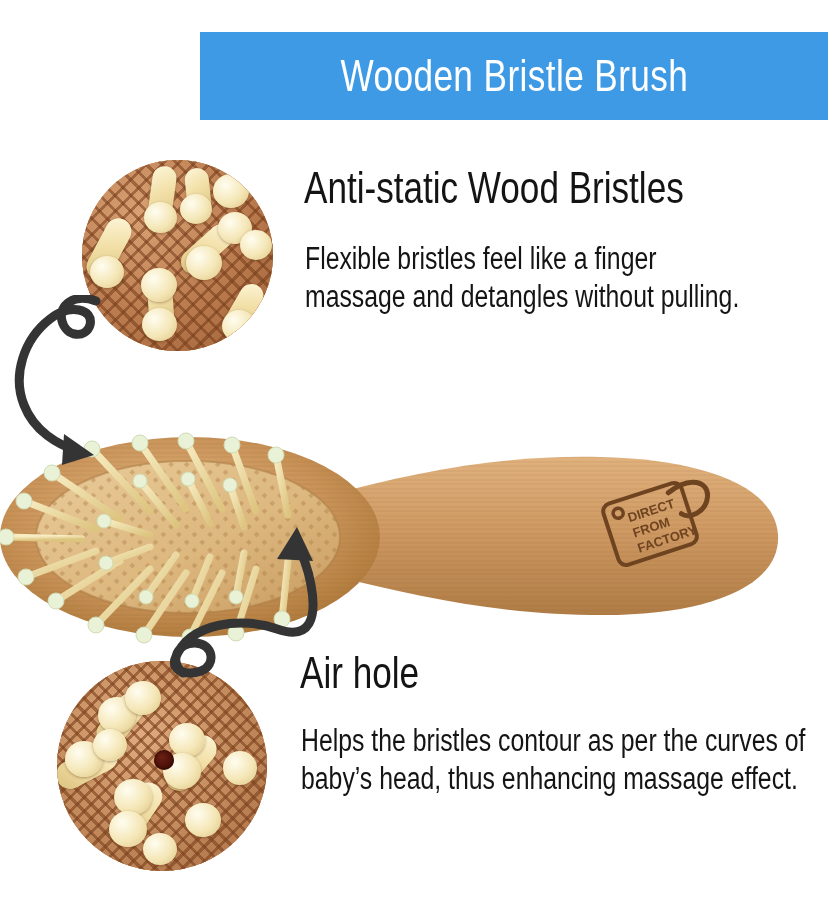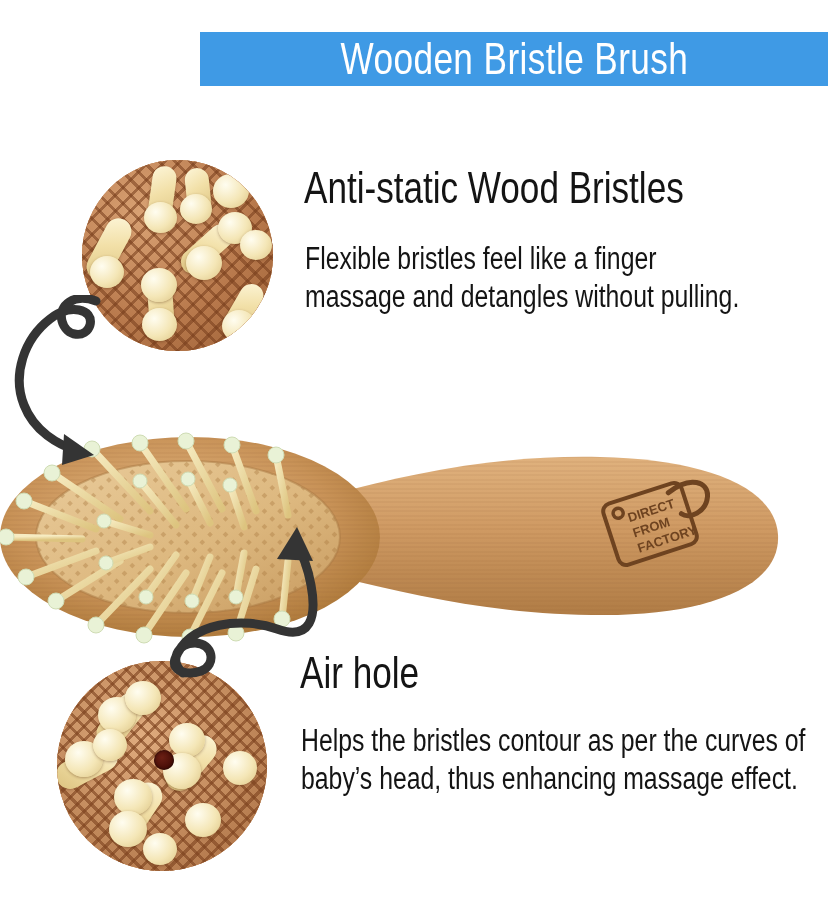--- a/index.html
+++ b/index.html
@@ -13,21 +13,21 @@
   #page {
     position:relative;
     width:828px; height:899px;
     background:#ffffff;
   }
 
   
   #title-banner {
     position:absolute;
     left:200px; top:32px;
-    width:628px; height:54px;
+    width:628px; height:88px;
     background:var(--banner, #3f9ae5);
     display:flex; align-items:center; justify-content:center;
   }
   #title-text {
     color:#ffffff;
     font-size:44px;
     line-height:1;
     letter-spacing:.5px;
     font-family:"Liberation Sans Narrow","Liberation Sans",sans-serif;
     transform:scaleX(.80);

